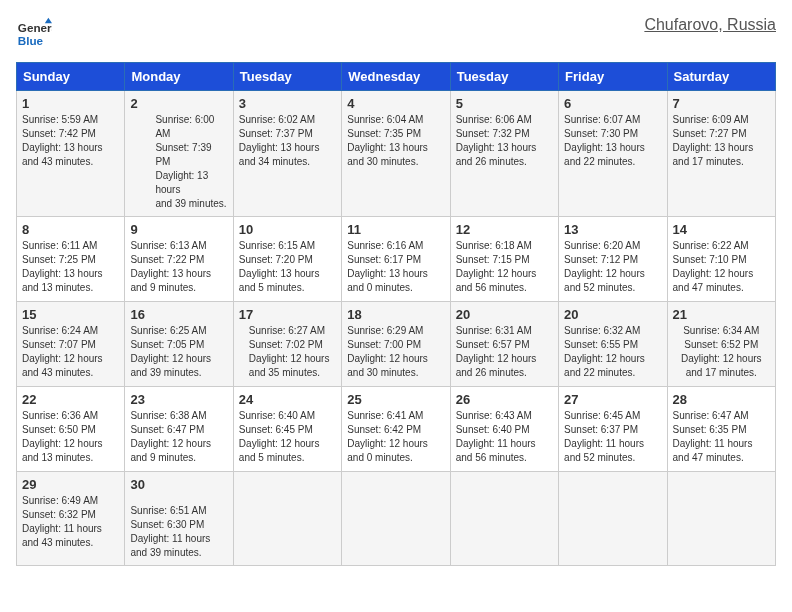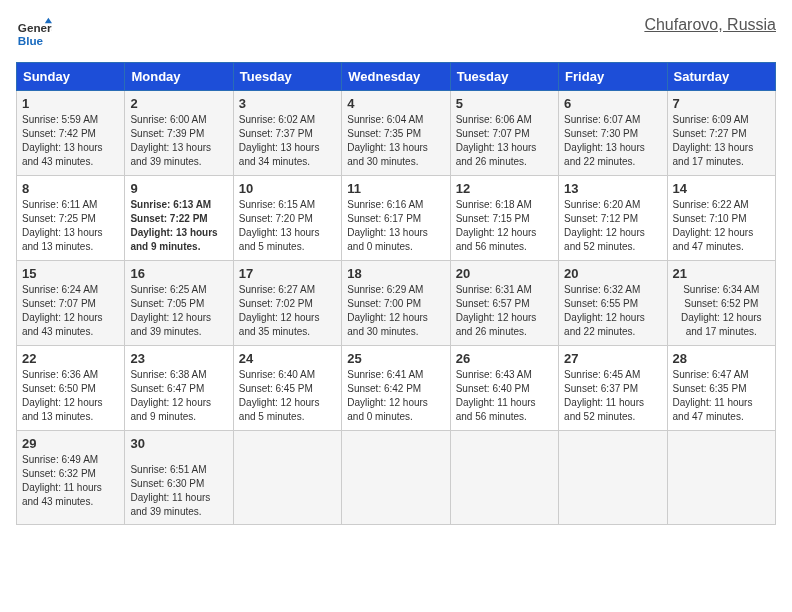--- a/index.html
+++ b/index.html
@@ -114,21 +114,21 @@
   <tr>
         <td>
           <span class="day-num">1</span>
           <div class="day-info" style="white-space: pre-line;">Sunrise: 5:59 AM
 Sunset: 7:42 PM
 Daylight: 13 hours
 and 43 minutes.</div>
         </td>
         <td>
           <span class="day-num">2</span>
-          <div class="day-info" style="white-space: pre-line;">Sunrise: 6:00 AM
+          <div class="day-info" style="white-space: pre-line; margin-left: 25px;">Sunrise: 6:00 AM
 Sunset: 7:39 PM
 Daylight: 13 hours
 and 39 minutes.</div>
         </td>
         <td>
           <span class="day-num">3</span>
           <div class="day-info" style="white-space: pre-line;">Sunrise: 6:02 AM
 Sunset: 7:37 PM
 Daylight: 13 hours
 and 34 minutes.</div>
@@ -136,21 +136,21 @@
         <td>
           <span class="day-num">4</span>
           <div class="day-info" style="white-space: pre-line;">Sunrise: 6:04 AM
 Sunset: 7:35 PM
 Daylight: 13 hours
 and 30 minutes.</div>
         </td>
         <td>
           <span class="day-num">5</span>
           <div class="day-info" style="white-space: pre-line;">Sunrise: 6:06 AM
-Sunset: 7:07 PM
+Sunset: 7:32 PM
 Daylight: 13 hours
 and 26 minutes.</div>
         </td>
         <td>
           <span class="day-num">6</span>
           <div class="day-info" style="white-space: pre-line;">Sunrise: 6:07 AM
 Sunset: 7:30 PM
 Daylight: 13 hours
 and 22 minutes.</div>
         </td>
@@ -165,21 +165,21 @@
       <tr>
         <td>
           <span class="day-num">8</span>
           <div class="day-info" style="white-space: pre-line;">Sunrise: 6:11 AM
 Sunset: 7:25 PM
 Daylight: 13 hours
 and 13 minutes.</div>
         </td>
         <td>
           <span class="day-num">9</span>
-          <div class="day-info" style="white-space: pre-line; font-weight: bold;">Sunrise: 6:13 AM
+          <div class="day-info" style="white-space: pre-line;">Sunrise: 6:13 AM
 Sunset: 7:22 PM
 Daylight: 13 hours
 and 9 minutes.</div>
         </td>
         <td>
           <span class="day-num">10</span>
           <div class="day-info" style="white-space: pre-line;">Sunrise: 6:15 AM
 Sunset: 7:20 PM
 Daylight: 13 hours
 and 5 minutes.</div>
@@ -223,21 +223,21 @@
         </td>
         <td>
           <span class="day-num">16</span>
           <div class="day-info" style="white-space: pre-line;">Sunrise: 6:25 AM
 Sunset: 7:05 PM
 Daylight: 12 hours
 and 39 minutes.</div>
         </td>
         <td>
           <span class="day-num">17</span>
-          <div class="day-info" style="white-space: pre-line;">Sunrise: 6:27 AM
+          <div class="day-info" style="white-space: pre-line; margin-left: 10px;">Sunrise: 6:27 AM
 Sunset: 7:02 PM
 Daylight: 12 hours
 and 35 minutes.</div>
         </td>
         <td>
           <span class="day-num">18</span>
           <div class="day-info" style="white-space: pre-line;">Sunrise: 6:29 AM
 Sunset: 7:00 PM
 Daylight: 12 hours
 and 30 minutes.</div>

